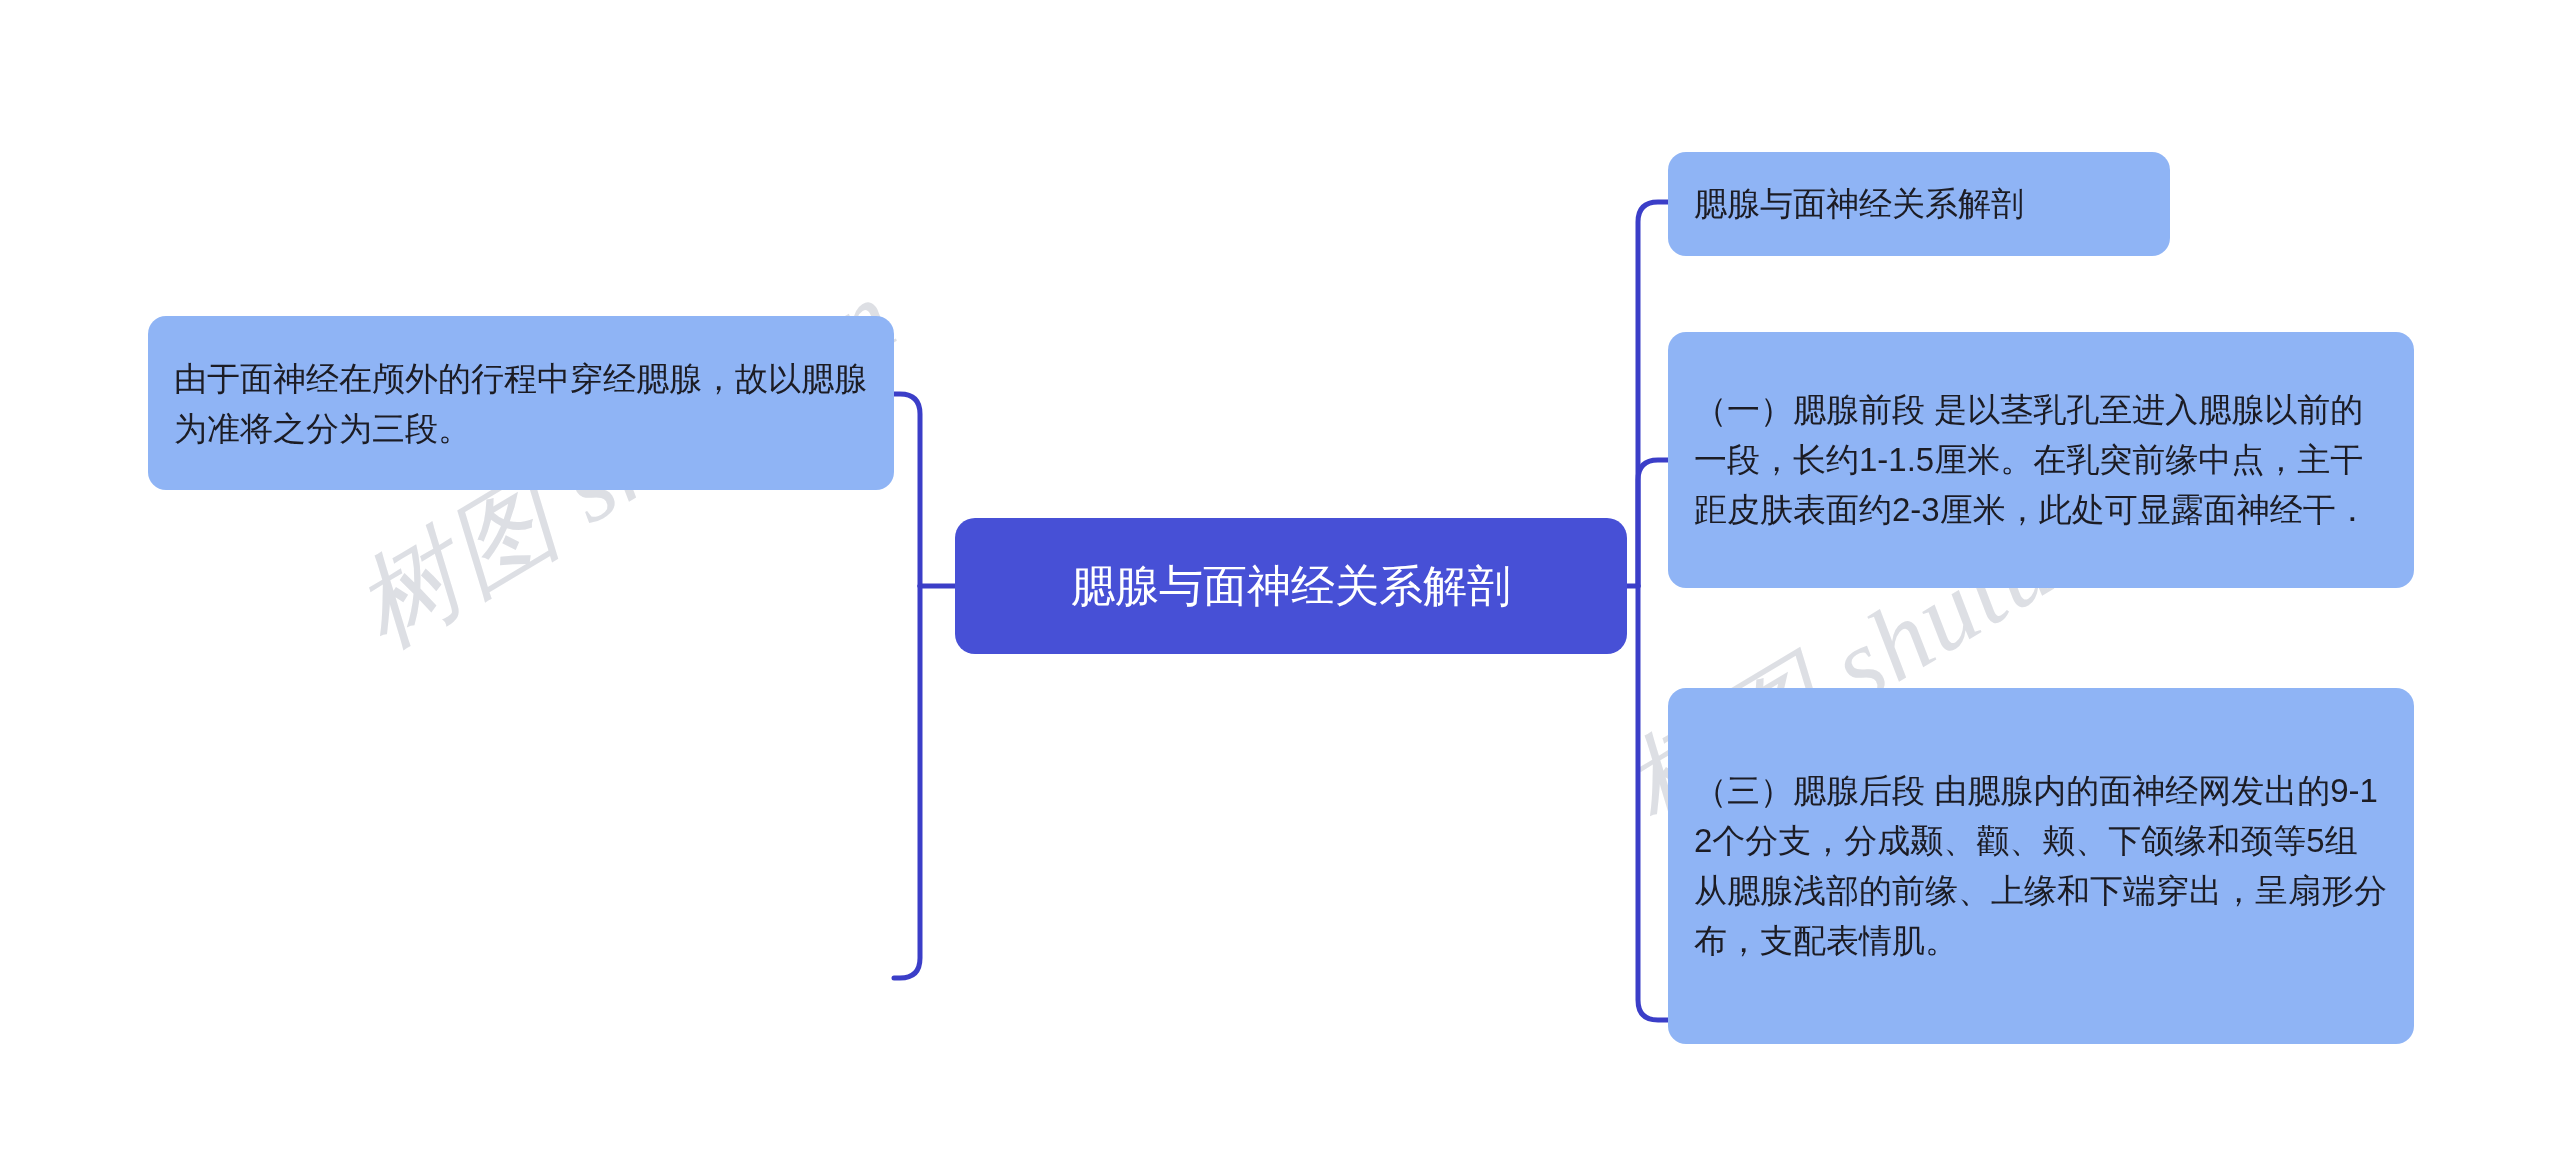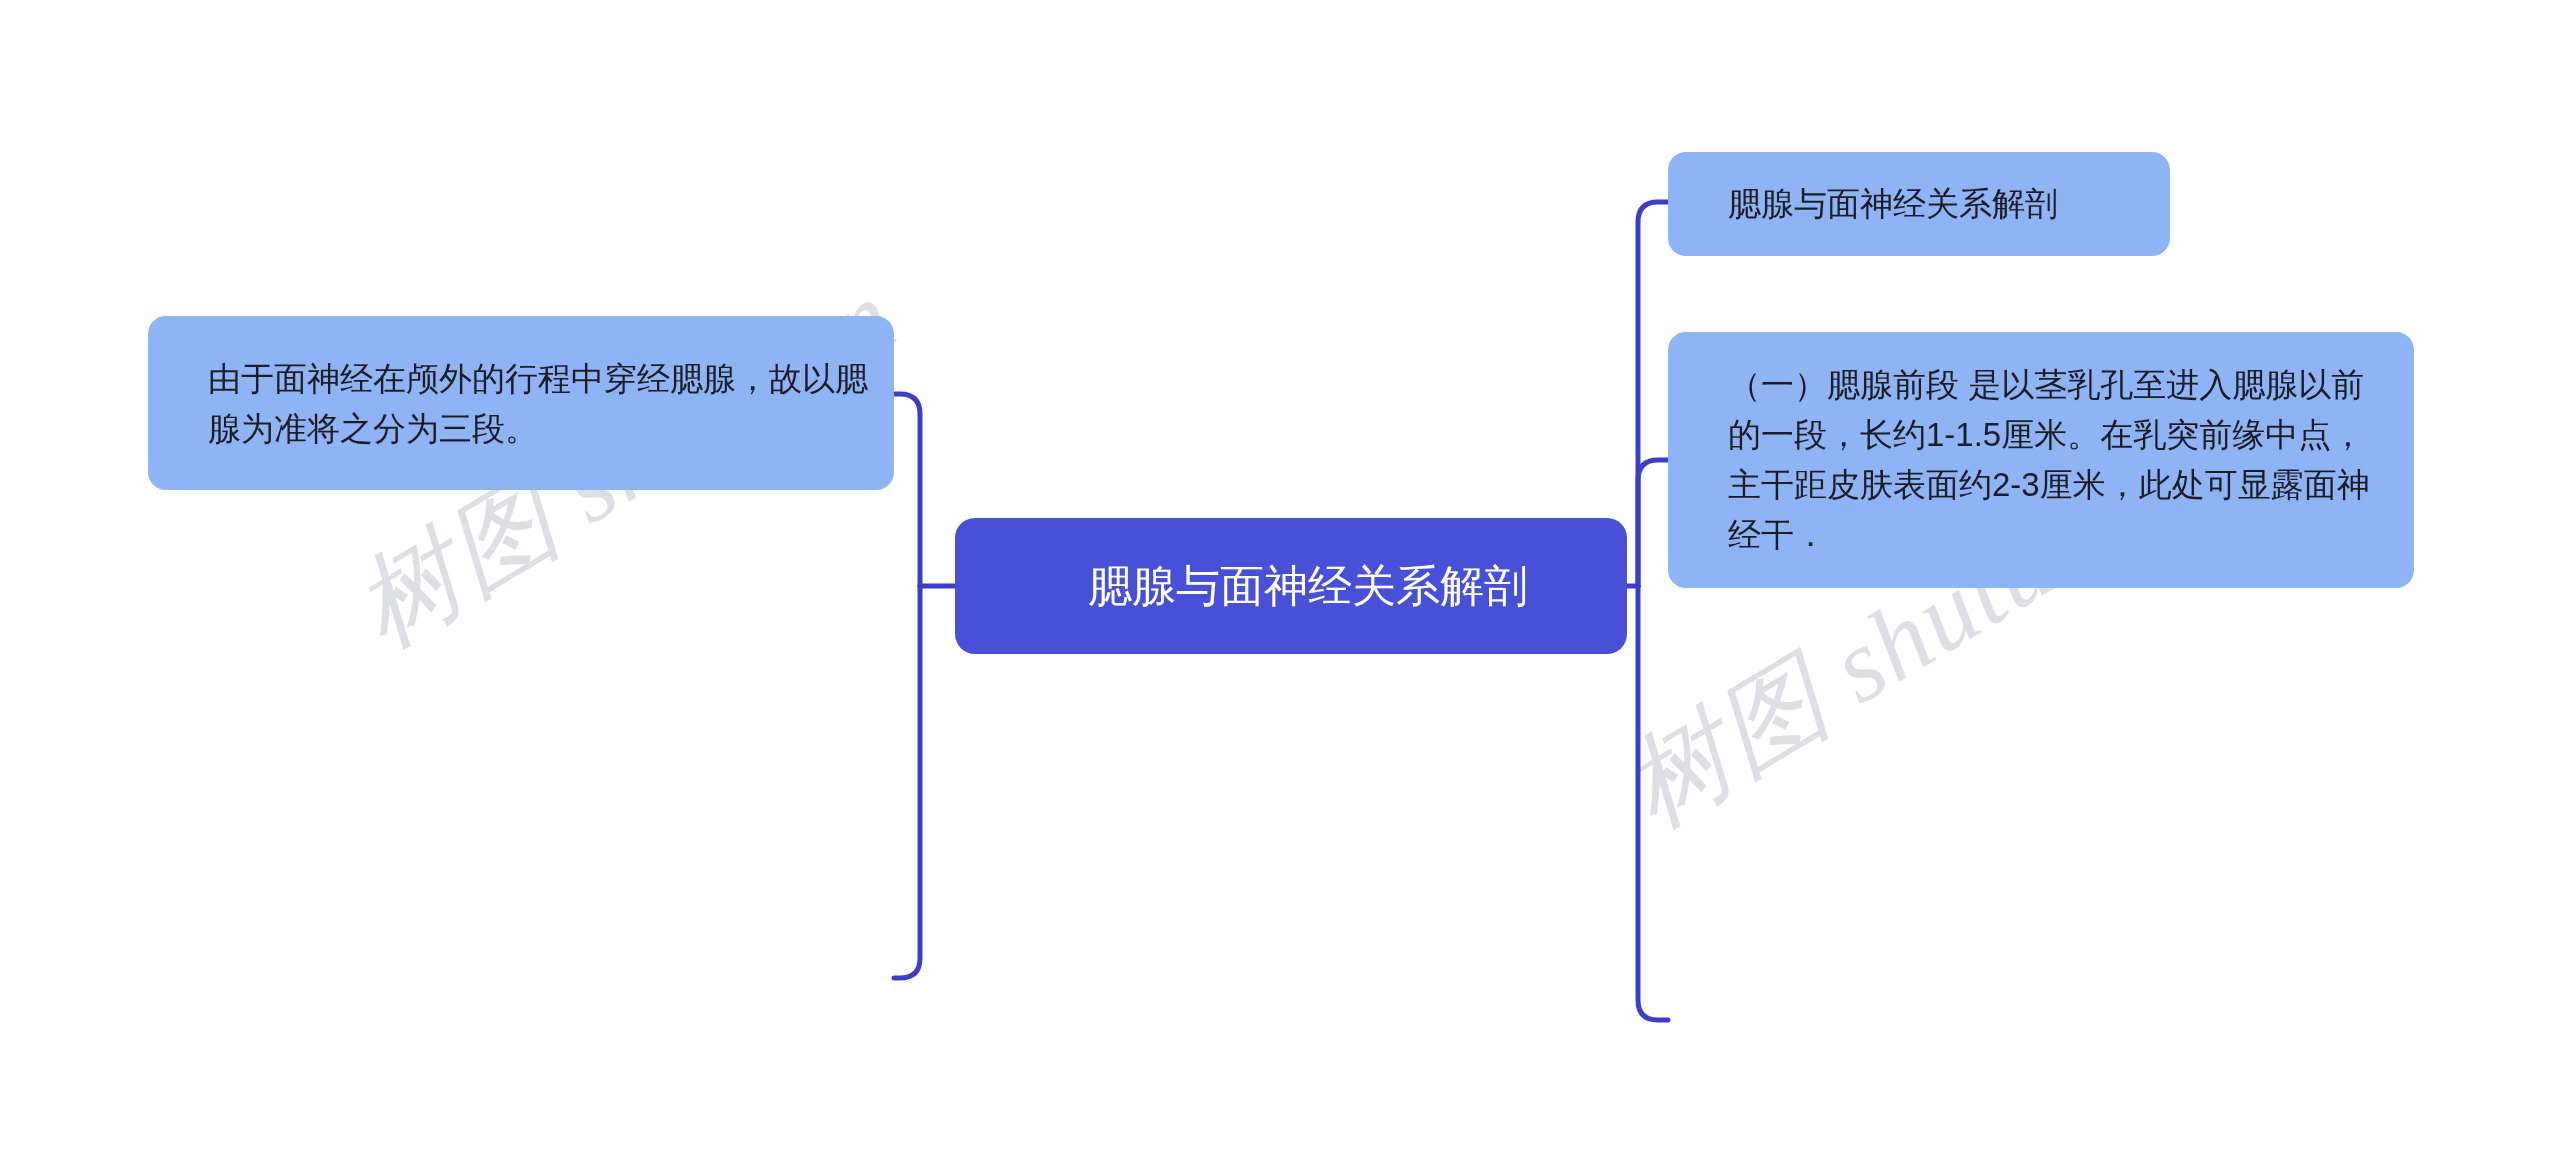--- a/index.html
+++ b/index.html
@@ -67,21 +67,20 @@
     box-sizing: border-box;
     border-radius: 18px;
     display: flex;
     align-items: center;
   }
   .node .txt {
     display: block;
     width: 100%;
     white-space: pre-wrap;
     word-break: break-all;
-    margin-left: 34px;
   }
 
   .node-leaf {
     background: #8FB4F5;
     color: #1c1c24;
   }
   .node-leaf .txt {
     font-size: 33px;
     line-height: 50px;
     padding: 0 26px;
@@ -145,14 +144,17 @@
   </div>
 
   <div class="node node-leaf" id="node-right-title">
     <span class="txt">腮腺与面神经关系解剖</span>
   </div>
 
   <div class="node node-leaf" id="node-right-one">
     <span class="txt">（一）腮腺前段 是以茎乳孔至进入腮腺以前的一段，长约1-1.5厘米。在乳突前缘中点，主干距皮肤表面约2-3厘米，此处可显露面神经干．</span>
   </div>
 
+  <div class="node node-leaf" id="node-right-three">
+    <span class="txt">（三）腮腺后段 由腮腺内的面神经网发出的9-12个分支，分成颞、颧、颊、下颌缘和颈等5组从腮腺浅部的前缘、上缘和下端穿出，呈扇形分布，支配表情肌。</span>
+  </div>
 
 </div>
 
 </body></html>

